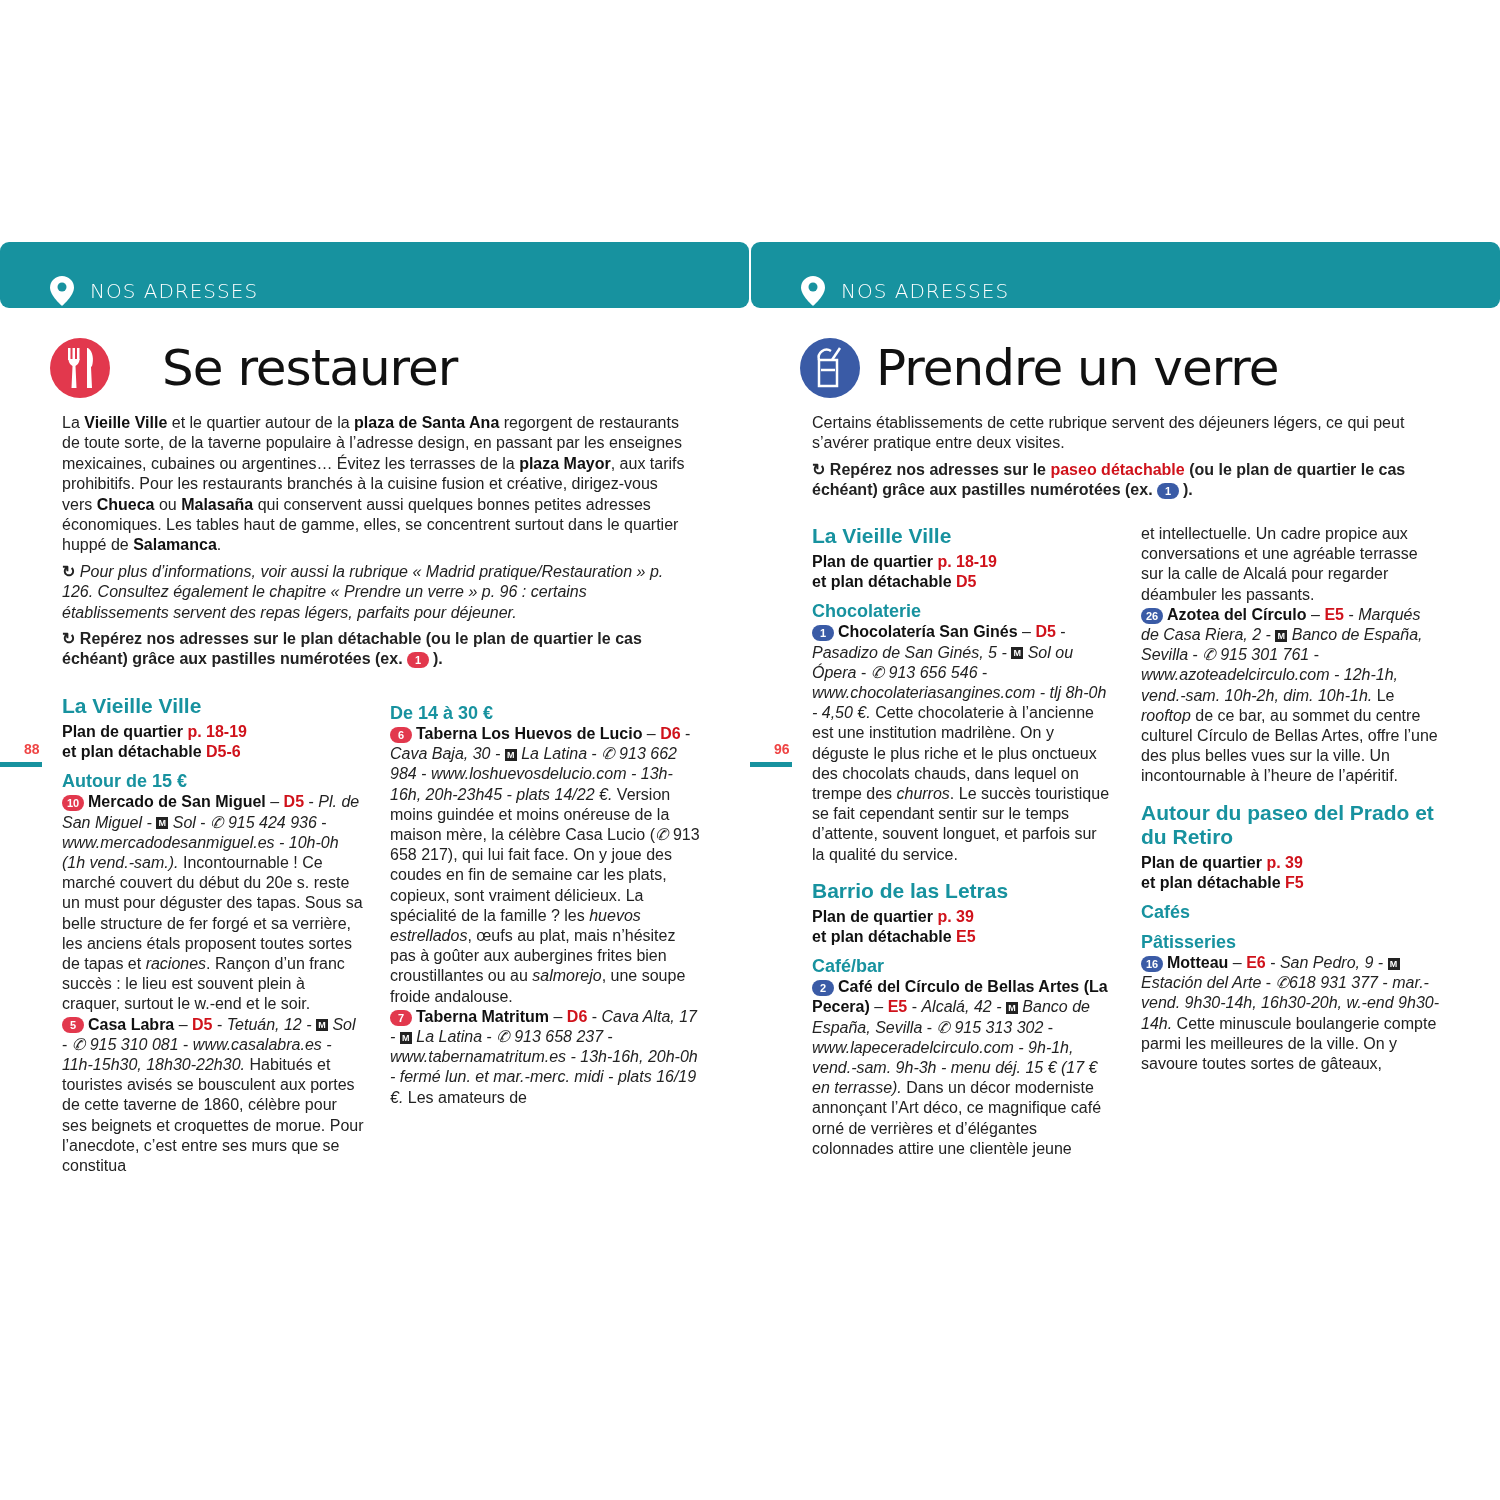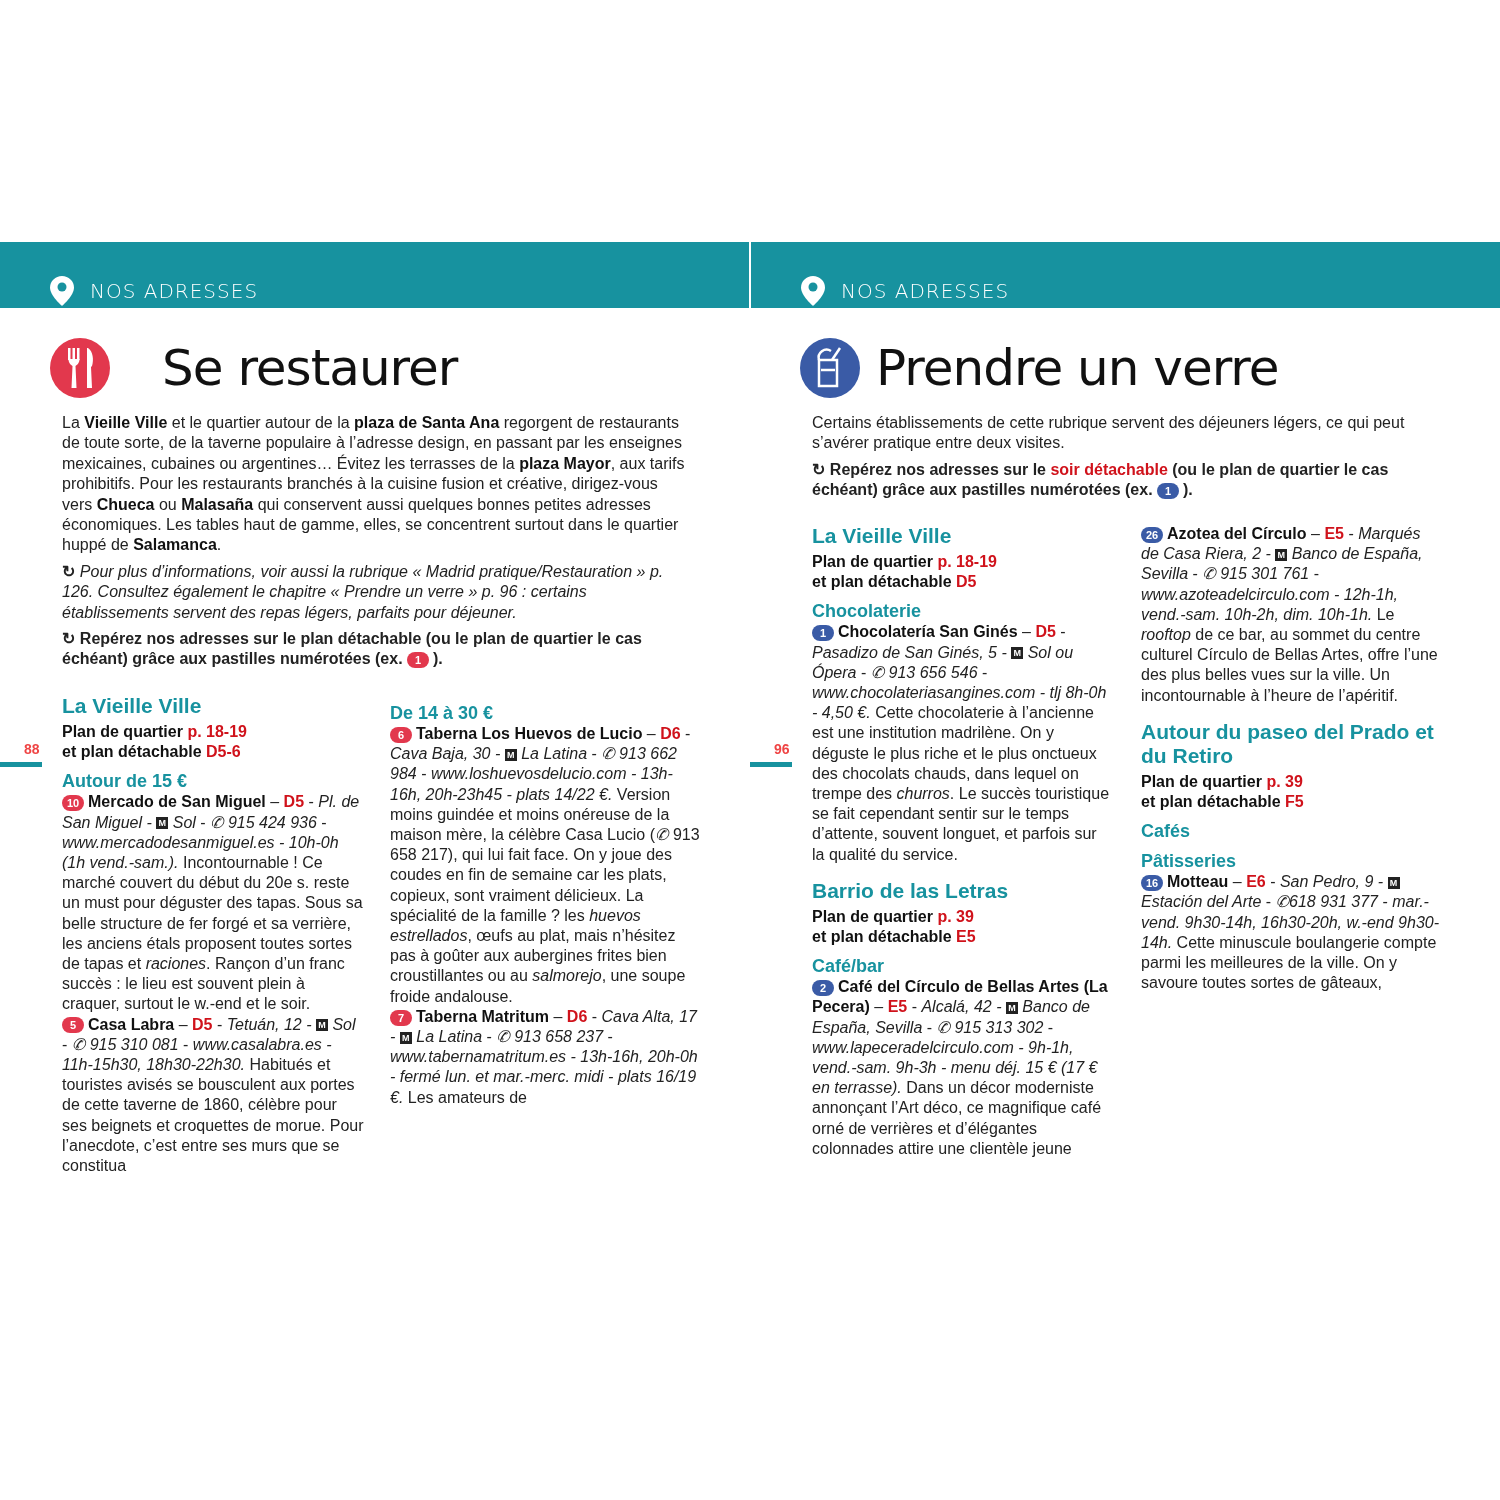--- a/index.html
+++ b/index.html
@@ -1,18 +1,18 @@
 <!DOCTYPE html>
 <html><head>
 <meta charset="utf-8">
 <style>
   * { box-sizing: border-box; margin: 0; padding: 0; }
   html, body { width: 1500px; height: 1500px; background: #ffffff; overflow: hidden; }
   body { font-family: "Liberation Sans", sans-serif; color: #1a1a1a; position: relative; }
-  .banner { position: absolute; top: 242px; height: 66px; background: #17929f; }
+  .banner { position: absolute; top: 242px; height: 66px; background: #17929f; border-radius: 9px; }
   .banner.left { left: 0; width: 749px; }
   .banner.right { left: 751px; width: 749px; }
   .banner-inner { position: absolute; left: 50px; top: 34px; display: flex; align-items: center; }
   .pin { width: 24px; height: 30px; margin-right: 16px; }
   .banner-label { color: #ffffff; font-size: 20px; letter-spacing: 1px; font-family: "DejaVu Sans", sans-serif; font-weight: 300; }
   .page-title-row { position: absolute; top: 338px; display: flex; align-items: center; }
   .title-icon { width: 60px; height: 60px; border-radius: 50%; display: flex; align-items: center; justify-content: center; margin-right: 16px; }
   .title-text { font-size: 50px; font-weight: 500; color: #111; font-family: "DejaVu Sans", sans-serif; letter-spacing: -1px; }
   .intro { position: absolute; font-size: 16px; line-height: 20.4px; color: #222; }
   .intro b { color: #111; }
@@ -111,21 +111,21 @@
           <line x1="22" y1="14" x2="30" y2="2"></line>
           <line x1="11" y1="24" x2="25" y2="24"></line>
         </g>
       </svg>
   </div>
   <span class="title-text">Prendre un verre</span>
 </div>
 
 <div class="intro" style="left:812px; top:413px; width:625px;">
   <p>Certains établissements de cette rubrique servent des déjeuners légers, ce qui peut s’avérer pratique entre deux visites.</p>
-  <p class="note-bold"><span class="arrow">↻</span> <span>Repérez nos adresses sur le </span><span class="red">soir détachable</span><span> (ou le plan de quartier le cas échéant) grâce aux pastilles numérotées (ex. </span><span class="pastille p-blue">1</span><span>).</span></p>
+  <p class="note-bold"><span class="arrow">↻</span> <span>Repérez nos adresses sur le </span><span class="red">paseo détachable</span><span> (ou le plan de quartier le cas échéant) grâce aux pastilles numérotées (ex. </span><span class="pastille p-blue">1</span><span>).</span></p>
 </div>
 
 <div class="pagenum" style="left:774px; top:741px;">96</div>
 <div class="pagebar" style="left:750px; top:762px; width:42px;"></div>
 
 <div class="col" style="left:812px; top:510px; width:300px;">
   <div class="h2">La Vieille Ville</div>
   <div class="plan"><span>Plan de quartier </span><span class="red">p. 18-19</span><br><span>et plan détachable </span><span class="red">D5</span></div>
   <div class="h3">Chocolaterie</div>
   <div>
@@ -133,20 +133,21 @@
   </div>
   <div class="h2">Barrio de las Letras</div>
   <div class="plan"><span>Plan de quartier </span><span class="red">p. 39</span><br><span>et plan détachable </span><span class="red">E5</span></div>
   <div class="h3">Café/bar</div>
   <div>
     <span class="pastille p-blue">2</span><span class="entry-name">Café del Círculo de Bellas Artes (La Pecera)</span> – <span class="red">E5</span> - <span class="it">Alcalá, 42 - </span><span class="metro">M</span> <span class="it">Banco de España, Sevilla</span> - <span class="it">✆</span> <span class="it">915 313 302</span> - <span class="it">www.lapeceradelcirculo.com - 9h-1h, vend.-sam. 9h-3h - menu déj. 15 € (17 € en terrasse).</span><span> Dans un décor moderniste annonçant l’Art déco, ce magnifique café orné de verrières et d’élégantes colonnades attire une clientèle jeune</span>
   </div>
 </div>
 
 <div class="col" style="left:1141px; top:524px; width:300px;">
+  <div>et intellectuelle. Un cadre propice aux conversations et une agréable terrasse sur la calle de Alcalá pour regarder déambuler les passants.</div>
   <div>
     <span class="pastille p-blue">26</span><span class="entry-name">Azotea del Círculo</span> – <span class="red">E5</span> - <span class="it">Marqués de Casa Riera, 2 - </span><span class="metro">M</span> <span class="it">Banco de España, Sevilla</span> - <span class="it">✆</span> <span class="it">915 301 761</span> - <span class="it">www.azoteadelcirculo.com - 12h-1h, vend.-sam. 10h-2h, dim. 10h-1h.</span><span> Le </span><span class="it">rooftop</span><span> de ce bar, au sommet du centre culturel Círculo de Bellas Artes, offre l’une des plus belles vues sur la ville. Un incontournable à l’heure de l’apéritif.</span>
   </div>
   <div class="h2">Autour du paseo del Prado et du Retiro</div>
   <div class="plan"><span>Plan de quartier </span><span class="red">p. 39</span><br><span>et plan détachable </span><span class="red">F5</span></div>
   <div class="h3">Cafés</div>
   <div class="h3">Pâtisseries</div>
   <div>
     <span class="pastille p-blue">16</span><span class="entry-name">Motteau</span> – <span class="red">E6</span> - <span class="it">San Pedro, 9 - </span><span class="metro">M</span> <span class="it">Estación del Arte</span> - <span class="it">✆</span><span class="it">618 931 377</span> - <span class="it">mar.-vend. 9h30-14h, 16h30-20h, w.-end 9h30-14h.</span><span> Cette minuscule boulangerie compte parmi les meilleures de la ville. On y savoure toutes sortes de gâteaux,</span>
   </div>

